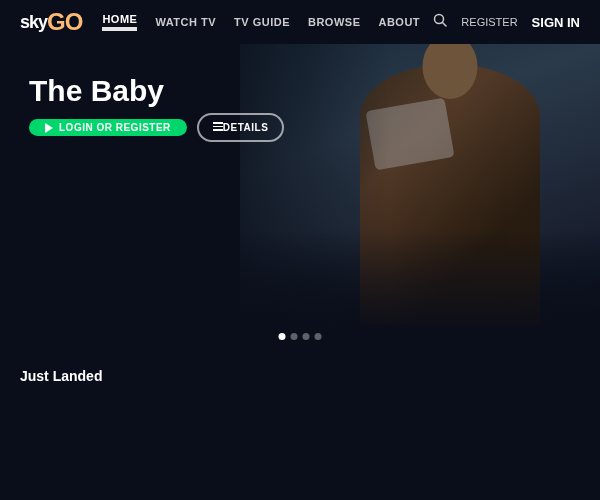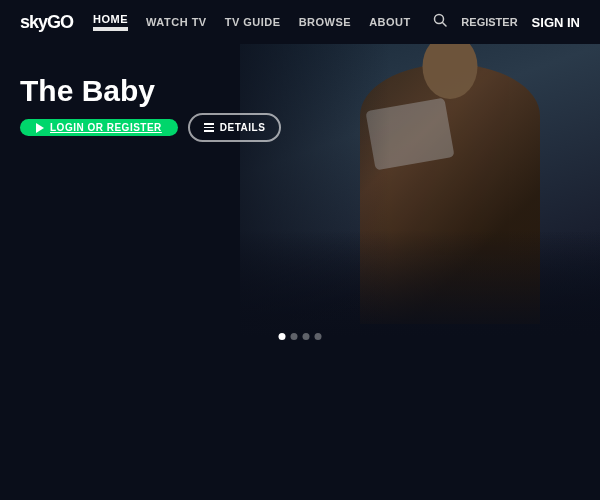--- a/index.html
+++ b/index.html
@@ -27,23 +27,23 @@
       align-items: center;
       margin-right: 20px;
     }
     .logo-sky {
       font-size: 18px;
       font-weight: 900;
       color: white;
       letter-spacing: -1px;
     }
     .logo-go {
-      font-size: 18px;
+      font-size: 24px;
       font-weight: 900;
-      color: #ffffff;
+      color: #fdba74;
       letter-spacing: -1px;
     }
     .nav-links {
       display: flex;
       align-items: center;
       gap: 18px;
       flex: 1;
     }
     .nav-link {
       font-size: 11px;
@@ -62,21 +62,21 @@
     .nav-actions {
       display: flex;
       align-items: center;
       gap: 14px;
     }
     .search-icon-wrap {
       cursor: pointer;
     }
     .nav-register {
       font-size: 11px;
-      font-weight: 700;
+      font-weight: 400;
       color: #ccc;
       text-transform: uppercase;
       cursor: pointer;
     }
     .nav-signin {
       font-size: 13px;
       font-weight: 600;
       color: white;
       text-transform: uppercase;
       cursor: pointer;
@@ -143,21 +143,21 @@
       position: absolute;
       bottom: 0;
       left: 0;
       right: 0;
       height: 40%;
       background: linear-gradient(to top, #0a0e1a, transparent);
     }
 
     .hero-content {
       position: absolute;
-      left: 20px;
+      left: 29px;
       top: 30px;
       z-index: 5;
       max-width: 280px;
     }
     .hero-title {
       font-size: 30px;
       font-weight: 900;
       color: white;
       line-height: 1.1;
       margin-bottom: 6px;
@@ -185,35 +185,34 @@
       padding: 3px 16px;
       border-radius: 25px;
       font-size: 10px;
       font-weight: 700;
       text-transform: uppercase;
       cursor: pointer;
       display: flex;
       align-items: center;
       gap: 6px;
       letter-spacing: 0.5px;
-      text-decoration: underline;
     }
     .btn-details {
       background: transparent;
       color: white;
       border: 2px solid rgba(255,255,255,0.6);
       padding: 7px 14px;
       border-radius: 25px;
       font-size: 10px;
       font-weight: 700;
       text-transform: uppercase;
       cursor: pointer;
       display: flex;
-      align-items: center;
-      gap: 6px;
+      align-items: flex-start;
+      gap: 0;
       letter-spacing: 0.5px;
     }
     .play-icon {
       width: 0;
       height: 0;
       border-top: 5px solid transparent;
       border-bottom: 5px solid transparent;
       border-left: 8px solid white;
     }
     .list-icon {
@@ -382,13 +381,14 @@
   </div>
   <div class="hero-dots">
     <div class="dot active"></div>
     <div class="dot"></div>
     <div class="dot"></div>
     <div class="dot"></div>
   </div>
 </div>
 
 <div class="just-landed">
+  <div class="section-title">Just Landed</div>
 </div>
 
 </body></html>

